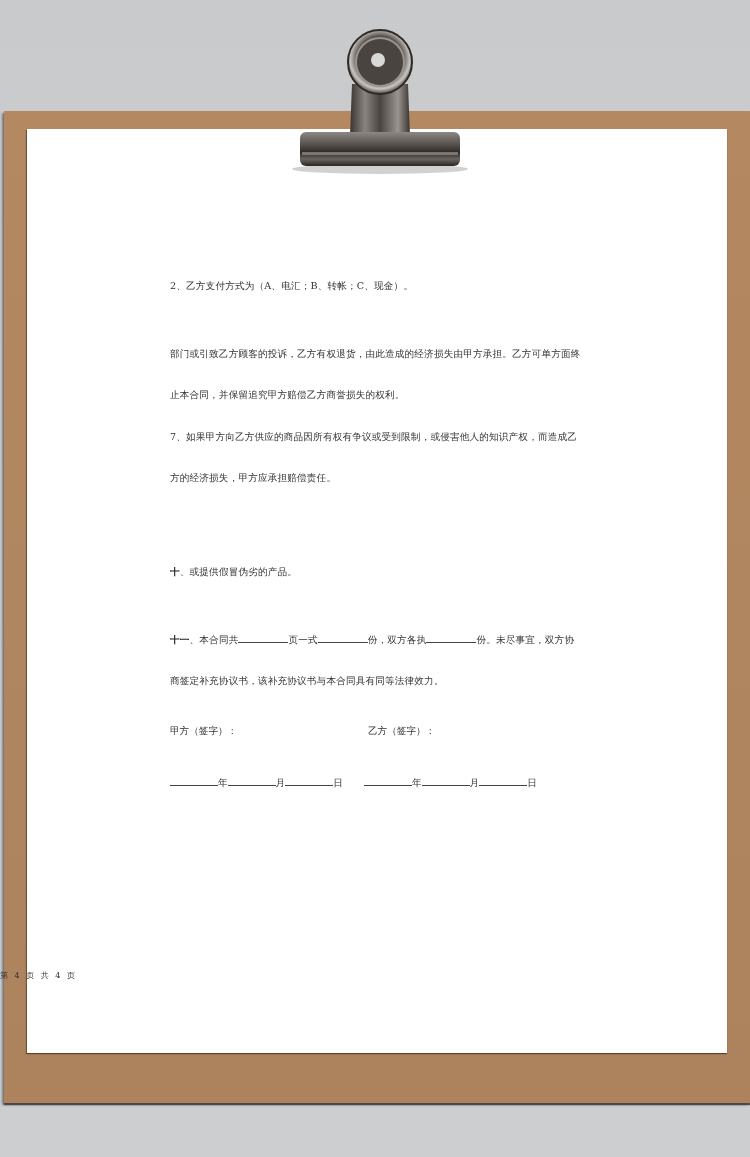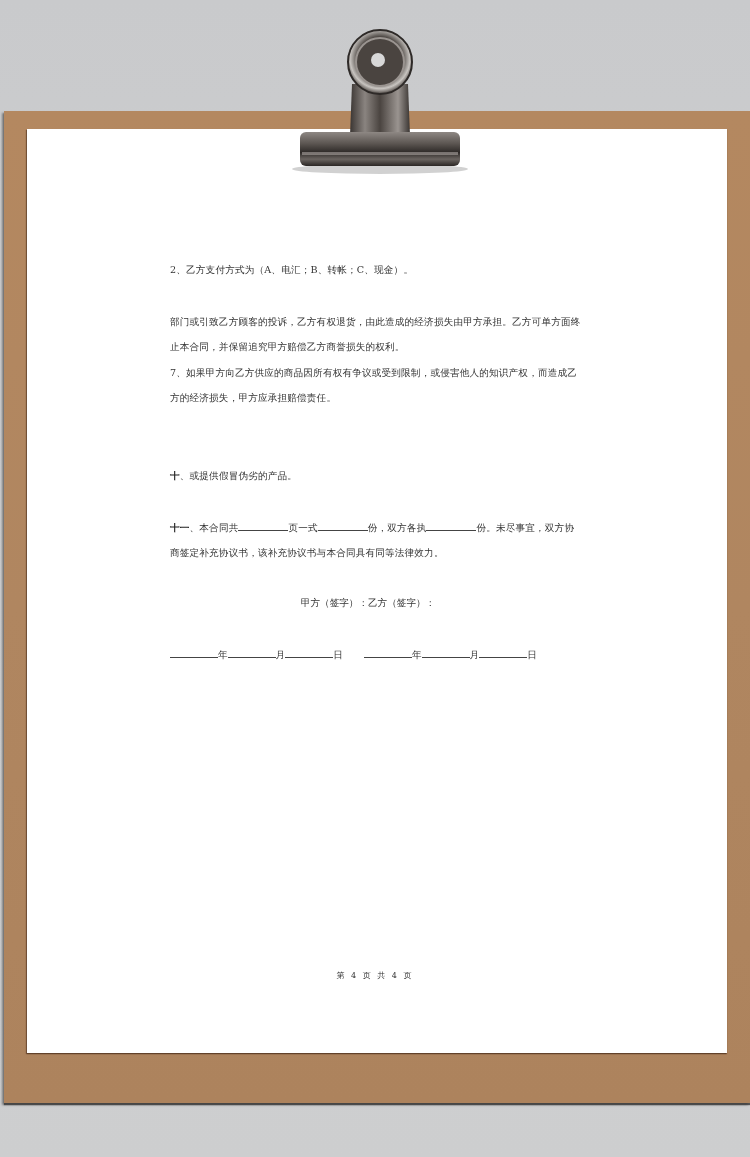--- a/index.html
+++ b/index.html
@@ -16,31 +16,31 @@
     .paper {
       position: absolute; left: 27px; top: 129px; width: 700px; height: 924px;
       background: #ffffff;
       box-shadow: -1px 1px 1px rgba(80,50,30,0.6), 0 1px 1px rgba(80,50,30,0.5);
     }
     .clip { position: absolute; left: 290px; top: 24px; width: 180px; height: 150px; }
     .content {
       position: absolute; left: 170px; top: 262px; width: 412px;
       font-size: 9.6px; color: #333;
     }
-    .line { height: 25.5px; line-height: 16px; white-space: nowrap; letter-spacing: 0.18px; }
+    .line { height: 25.5px; line-height: 16px; white-space: nowrap; letter-spacing: 0.18px; margin-top: 16px; }
     .bold { font-weight: bold; color: #222; }
     .gap-s { height: 25px; }
     .gap-m { height: 26px; }
     .blank { display: inline-block; border-bottom: 1px solid #444; height: 11px; vertical-align: baseline; }
-    .sig-row { display: flex; height: 25px; line-height: 16px; text-align: right; }
+    .sig-row { display: flex; height: 25px; line-height: 16px; }
     .sig-left { width: 198px; }
     .date-row { display: flex; line-height: 16px; white-space: nowrap; }
     .date-half { width: 194px; }
     .footer {
-      position: absolute; left: 0; width: 750px; top: 970px; text-align: center;
+      position: absolute; left: 0; width: 750px; top: 970px; 
       font-size: 8px; color: #333; letter-spacing: 2px;
     }
   </style>
 </head>
 <body>
 
 <div class="board"></div>
 <div class="paper"></div>
 
 <svg class="clip" viewBox="0 0 180 150" xmlns="http://www.w3.org/2000/svg">

